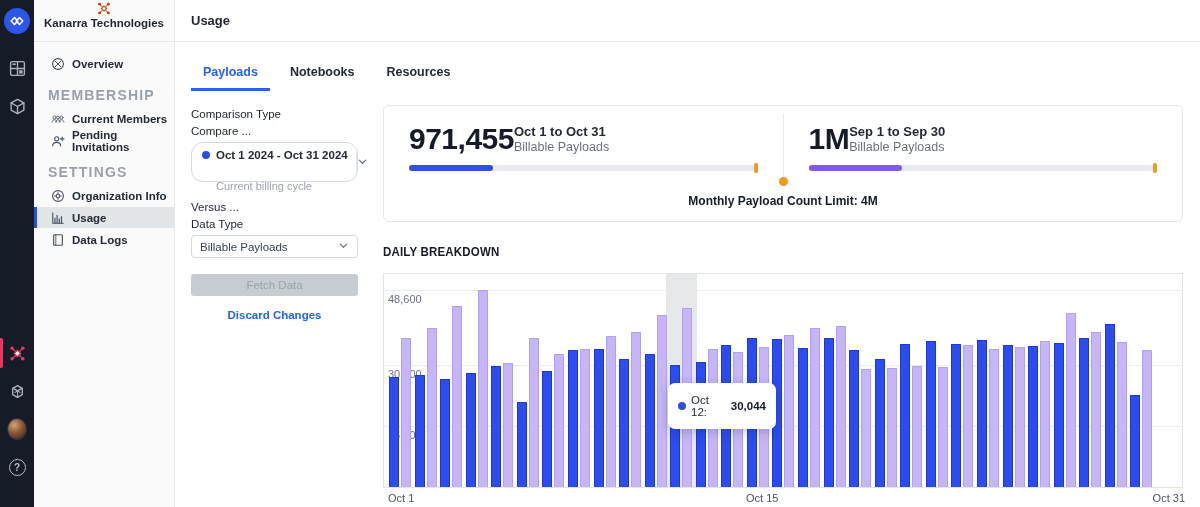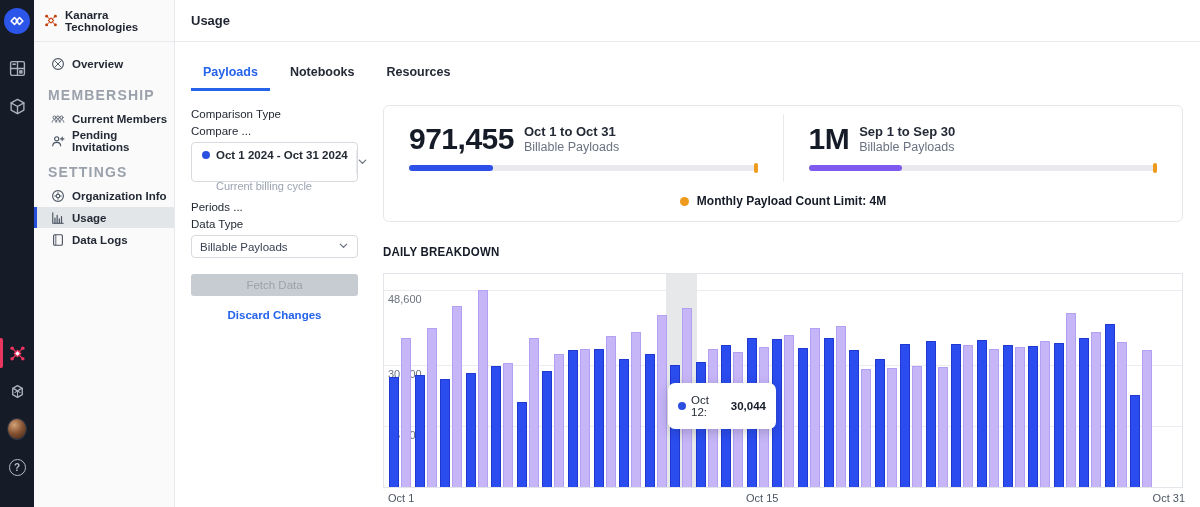--- a/index.html
+++ b/index.html
@@ -10,63 +10,63 @@
   .rail { position:absolute; left:0; top:0; width:34px; height:507px; background:#151b27; display:flex; flex-direction:column; align-items:center; padding:8px 0 12px; }
   .rail-logo { width:26px; height:26px; border-radius:50%; display:flex; align-items:center; justify-content:center; margin-bottom:24px; cursor:pointer; }
   .rail-icn { width:20px; height:20px; display:flex; align-items:center; justify-content:center; margin-bottom:18px; cursor:pointer; position:relative; }
   .rail-icn.org-active::before { content:""; position:absolute; left:-7px; top:-5px; width:3px; height:30px; background:#e8365f; border-radius:0 2px 2px 0; }
   .rail-spacer { flex:1; }
   .avatar { width:22px; height:22px; border-radius:50%; background:radial-gradient(circle at 35% 30%, #d3a377 0%, #8a5535 45%, #3c2617 95%); border:1px solid #2c3446; }
   .help-circle { width:17px; height:17px; border-radius:50%; border:1.5px solid #b9bfc9; color:#b9bfc9; font-size:10px; font-weight:bold; display:flex; align-items:center; justify-content:center; }
 
   
   .sidebar { position:absolute; left:34px; top:0; width:141px; height:507px; background:#fafafa; border-right:1px solid #e7e9ec; }
-  .org-row { height:42px; display:flex; align-items:center; gap:7px; padding:0 10px; border-bottom:1px solid #e7e9ec; }
+  .org-row { height:42px; display:flex; align-items:center; padding:0 10px; border-bottom:1px solid #e7e9ec;flex-direction:column; }
   .org-name { font-size:11.5px; font-weight:bold; color:#1f2430; }
   .nav { padding-top:10px; }
   .nav-item { height:21px; display:flex; align-items:center; gap:7px; padding-left:14px; font-size:11.5px; font-weight:600; color:#242a35; cursor:pointer; margin:1px 0; border-left:3px solid transparent; }
   .nav-item.active { background:#e3e6e9; border-left:3px solid #2450dd; }
   .nav-section { margin:13px 0 5px 14px; font-size:14px; font-weight:bold; letter-spacing:1.2px; color:#9aa1ab; }
   .nav-ico { display:flex; align-items:center; justify-content:center; width:14px; }
 
   
   .main-header { position:absolute; left:175px; right:0; top:0; height:42px; border-bottom:1px solid #e7e9ec; display:flex; align-items:center; padding-left:16px; background:#fff; }
   .main-title { font-size:13px; font-weight:bold; color:#1f2430; }
   .content { position:absolute; left:175px; top:42px; right:0; bottom:0; background:#fff; }
 
   .tabs { display:flex; gap:8px; margin:18px 0 0 16px; }
   .tab { padding:5px 12px 9px; font-size:12.5px; font-weight:bold; color:#242a35; border-bottom:3px solid transparent; cursor:pointer; }
   .tab.active { color:#2563eb; border-bottom-color:#2563eb; }
 
   
   .filters { position:absolute; left:16px; top:66px; width:167px; }
   .f-label { font-size:11.5px; font-weight:normal; color:#242a35; margin-bottom:5px; }
   .select { border:1px solid #d6dade; border-radius:4px; background:#fff; display:flex; align-items:center; justify-content:space-between; padding:0 8px; height:23px; font-size:11.5px; color:#374151; cursor:pointer; margin-bottom:17px; }
-  .select-big { border:1px solid #d6dade; border-radius:4px; background:#fff; display:flex; align-items:stretch; height:40px; cursor:pointer; margin-bottom:19px; }
+  .select-big { border:1px solid #d6dade; border-radius:12px; background:#fff; display:flex; align-items:stretch; height:40px; cursor:pointer; margin-bottom:19px; }
   .sb-body { flex:1; padding:6px 8px 0 10px; }
   .sb-line1 { display:flex; align-items:center; gap:6px; font-size:11.5px; font-weight:bold; color:#242a35; white-space:nowrap; }
   .sb-sub { font-size:11px; color:#9ca3af; padding-left:14px; margin-top:19px; }
   .dot { width:8px; height:8px; border-radius:50%; flex:none; }
   .sb-chev { width:26px; display:flex; align-items:center; justify-content:center; border-left:1px solid #e7e9ec; margin:7px 0; }
   .btn-fetch { width:100%; height:22px; margin-top:16px; background:#c7ccd2; color:#9aa2ac; border:none; border-radius:3px; font-size:11.5px; font-family:inherit; }
   .discard { margin-top:13px; text-align:center; font-size:11.5px; font-weight:bold; color:#2563eb; cursor:pointer; }
 
   
   .stat-card { position:absolute; left:208px; top:63px; width:800px; height:117px; border:1px solid #e5e7eb; border-radius:6px; background:#fff; }
   .stats-row { display:flex; height:88px; }
   .stat { flex:1; padding:17px 26px 0 25px; }
-  .stat-top { display:flex; align-items:flex-end; gap:10px; }
+  .stat-top { display:flex; align-items:flex-end; }
   .stat-num { font-size:30px; font-weight:bold; color:#151b27; letter-spacing:-0.5px; line-height:1; }
   .stat-period { font-size:13px; font-weight:bold; color:#242a35; margin-top:1px; }
   .stat-sub { font-size:12.5px; color:#6b7280; margin-top:1px; }
   .pbar { position:relative; margin-top:11px; height:6px; background:#e8eaee; border-radius:4px; }
   .pbar-fill { position:absolute; left:0; top:0; height:6px; border-radius:4px; }
   .pbar-mark { position:absolute; right:-1px; top:-2px; width:4px; height:10px; border-radius:2px; }
   .stat-divider { width:1px; background:#e7e9ec; margin:8px 0 12px; }
-  .limit-row { position:absolute; bottom:13px; left:0; width:100%; display:flex; align-items:center; justify-content:center; gap:8px; font-size:12px; font-weight:bold; color:#151b27; }
+  .limit-row { position:absolute; bottom:13px; left:0; width:100%; display:flex; align-items:center; justify-content:center; gap:8px; font-size:12px; font-weight:bold; color:#151b27;flex-direction:column; }
   .limit-dot { width:9px; height:9px; border-radius:50%; }
 
   
   .chart-title { position:absolute; left:208px; top:203px; font-size:12.5px; font-weight:bold; letter-spacing:0.2px; color:#151b27; transform:scaleX(.92); transform-origin:left; }
   .chart-wrap { position:absolute; left:208px; top:231px; width:800px; height:215px; }
   .plot { position:absolute; inset:0; border:1px solid #e2e5e9; background:#fff; }
   .gridline { position:absolute; left:0; right:0; height:1px; background:#ececee; z-index:0; }
   .ytick { position:absolute; left:4px; font-size:11px; color:#6b7280; z-index:1; }
   .bars { position:absolute; left:5px; right:26px; top:0; bottom:0; display:flex; }
   .slot { flex:1; position:relative; display:flex; align-items:flex-end; height:100%; }
@@ -237,21 +237,21 @@
             </div>
           <div class="sb-sub">Current billing cycle</div>
         </div>
         <div class="sb-chev">
             <span class="chev"><svg width="11" height="11" viewBox="0 0 12 12">
                 <path d="M2.5 4.5 6 8l3.5-3.5" fill="none" stroke="#6b7280" stroke-width="1.4" stroke-linecap="round" stroke-linejoin="round"></path>
               </svg></span>
           </div>
       </div>
 
-      <div class="f-label">Periods ...</div>
+      <div class="f-label">Versus ...</div>
 
       <div class="f-label">Data Type</div>
       <div class="select" style="margin-bottom:0">
         <span>Billable Payloads</span>
         <span class="chev"><svg width="11" height="11" viewBox="0 0 12 12">
               <path d="M2.5 4.5 6 8l3.5-3.5" fill="none" stroke="#6b7280" stroke-width="1.4" stroke-linecap="round" stroke-linejoin="round"></path>
             </svg></span>
       </div>
 
       <button class="btn-fetch" disabled="">Fetch Data</button>

